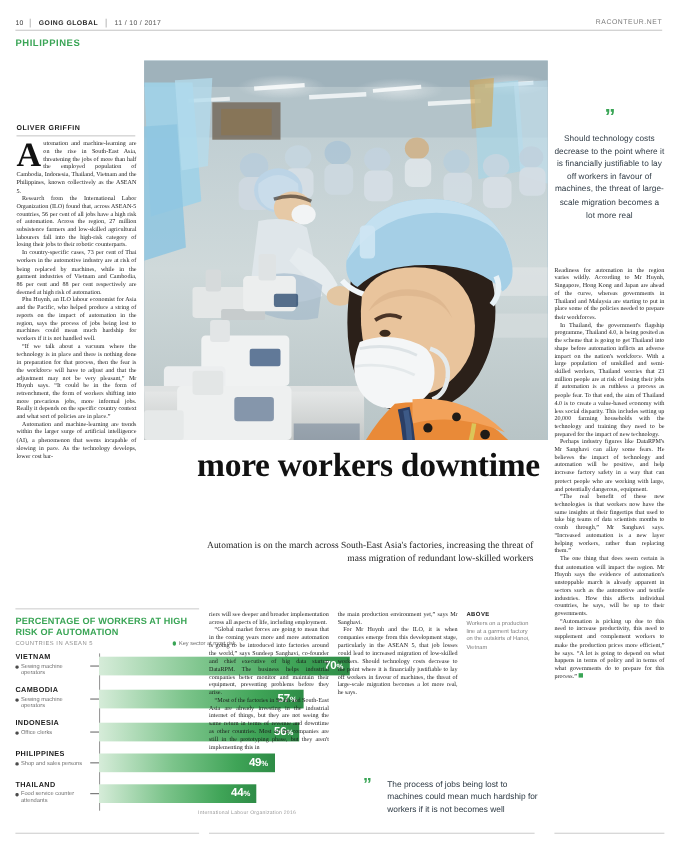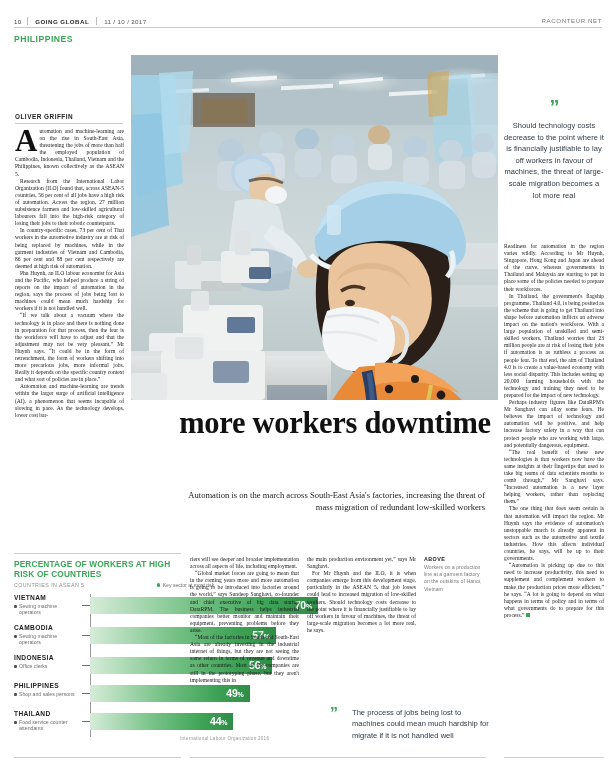--- a/index.html
+++ b/index.html
@@ -455,21 +455,21 @@
     <p><span>“If we talk about a vacuum where the technology is in place and there is nothing done in preparation for that process, then the fear is the workforce will have to adjust and that the adjustment may not be very pleasant,” Mr Huynh says. “It could be in the form of retrenchment, the form of workers shifting into more precarious jobs, more informal jobs. Really it depends on the specific country context and what sort of policies are in place.”</span></p>
     <p><span>Automation and machine-learning are trends within the larger surge of artificial intelligence (AI), a phenomenon that seems incapable of slowing in pace. As the technology develops, lower cost bar-</span></p>
   </div>
 
   <div class="headline">
     <div>more workers downtime</div>
   </div>
   <div class="standfirst">Automation is on the march across South-East Asia's factories, increasing the threat of mass migration of redundant low-skilled workers</div>
 
   <div class="chart-rule-top"></div>
-  <div class="chart-title">PERCENTAGE OF WORKERS AT HIGH RISK OF COUNTRIES</div>
+  <div class="chart-title">PERCENTAGE OF WORKERS AT HIGH RISK OF AUTOMATION</div>
   <div class="chart-sub">COUNTRIES IN ASEAN 5</div>
   <div class="chart-legend">
     <span class="legend-dot"></span>
     <span>Key sector at most risk</span>
   </div>
 
   <div class="chart-area">
     <div class="chart-axis"></div>
     <div id="bar-rows">
         <div class="row" style="top: 0px;">
@@ -552,17 +552,17 @@
     <p><span>In Thailand, the government's flagship programme, Thailand 4.0, is being posited as the scheme that is going to get Thailand into shape before automation inflicts an adverse impact on the nation's workforce. With a large population of unskilled and semi-skilled workers, Thailand worries that 23 million people are at risk of losing their jobs if automation is as ruthless a process as people fear. To that end, the aim of Thailand 4.0 is to create a value-based economy with less social disparity. This includes setting up 20,000 farming households with the technology and training they need to be prepared for the impact of new technology.</span></p>
     <p><span>Perhaps industry figures like DataRPM's Mr Sanghavi can allay some fears. He believes the impact of technology and automation will be positive, and help increase factory safety in a way that can protect people who are working with large, and potentially dangerous, equipment.</span></p>
     <p><span>“The real benefit of these new technologies is that workers now have the same insights at their fingertips that used to take big teams of data scientists months to comb through,” Mr Sanghavi says. “Increased automation is a new layer helping workers, rather than replacing them.”</span></p>
     <p><span>The one thing that does seem certain is that automation will impact the region. Mr Huynh says the evidence of automation's unstoppable march is already apparent in sectors such as the automotive and textile industries. How this affects individual countries, he says, will be up to their governments.</span></p>
     <p><span>“Automation is picking up due to this need to increase productivity, this need to supplement and complement workers to make the production prices more efficient,” he says. “A lot is going to depend on what happens in terms of policy and in terms of what governments do to prepare for this process.”</span><span class="endmark"></span></p>
   </div>
   <div class="right-rule-bot"></div>
 
   <div class="botquote">
     <div class="bq-marks">”</div>
-    <div class="bq-text">The process of jobs being lost to machines could mean much hardship for migrate if it is not handled well</div>
+    <div class="bq-text">The process of jobs being lost to machines could mean much hardship for workers if it is not becomes well</div>
   </div>
   <div class="bot-rule"></div>
 
 </div>
 
 </body></html>

